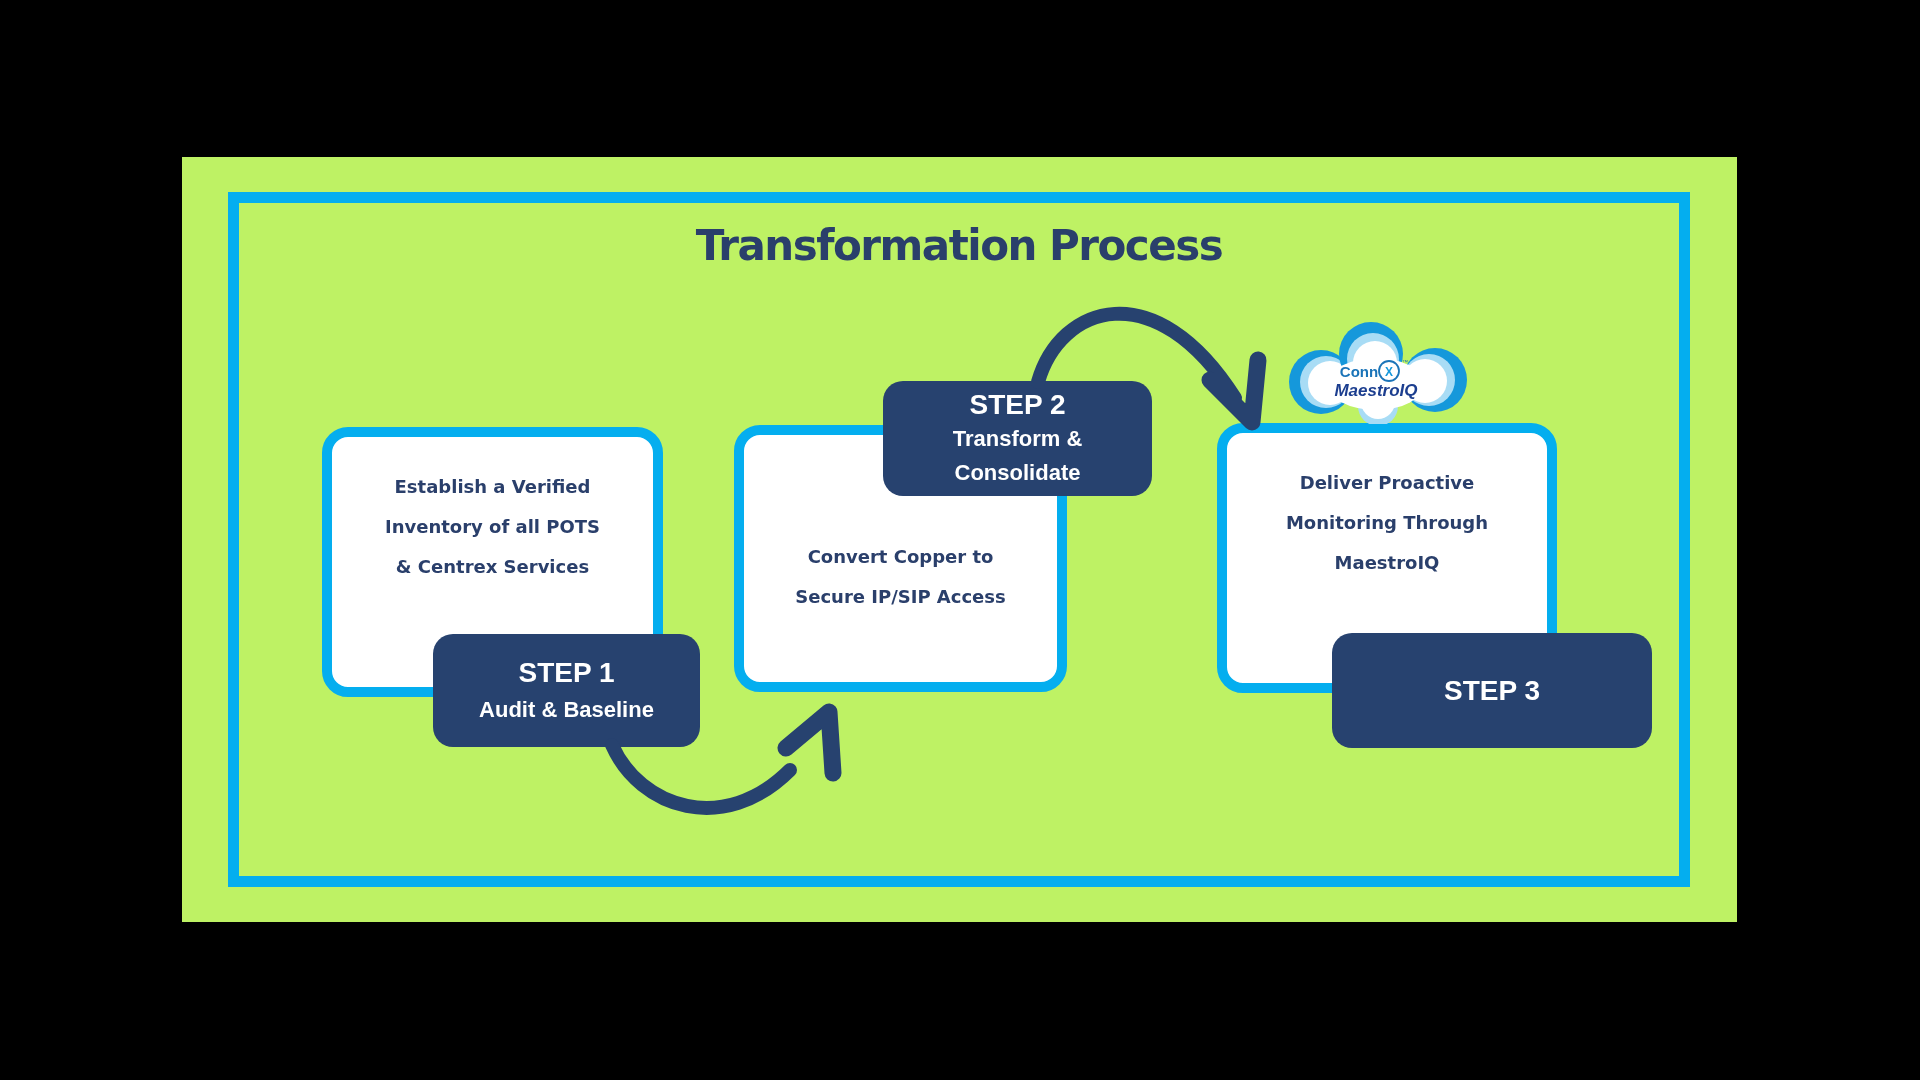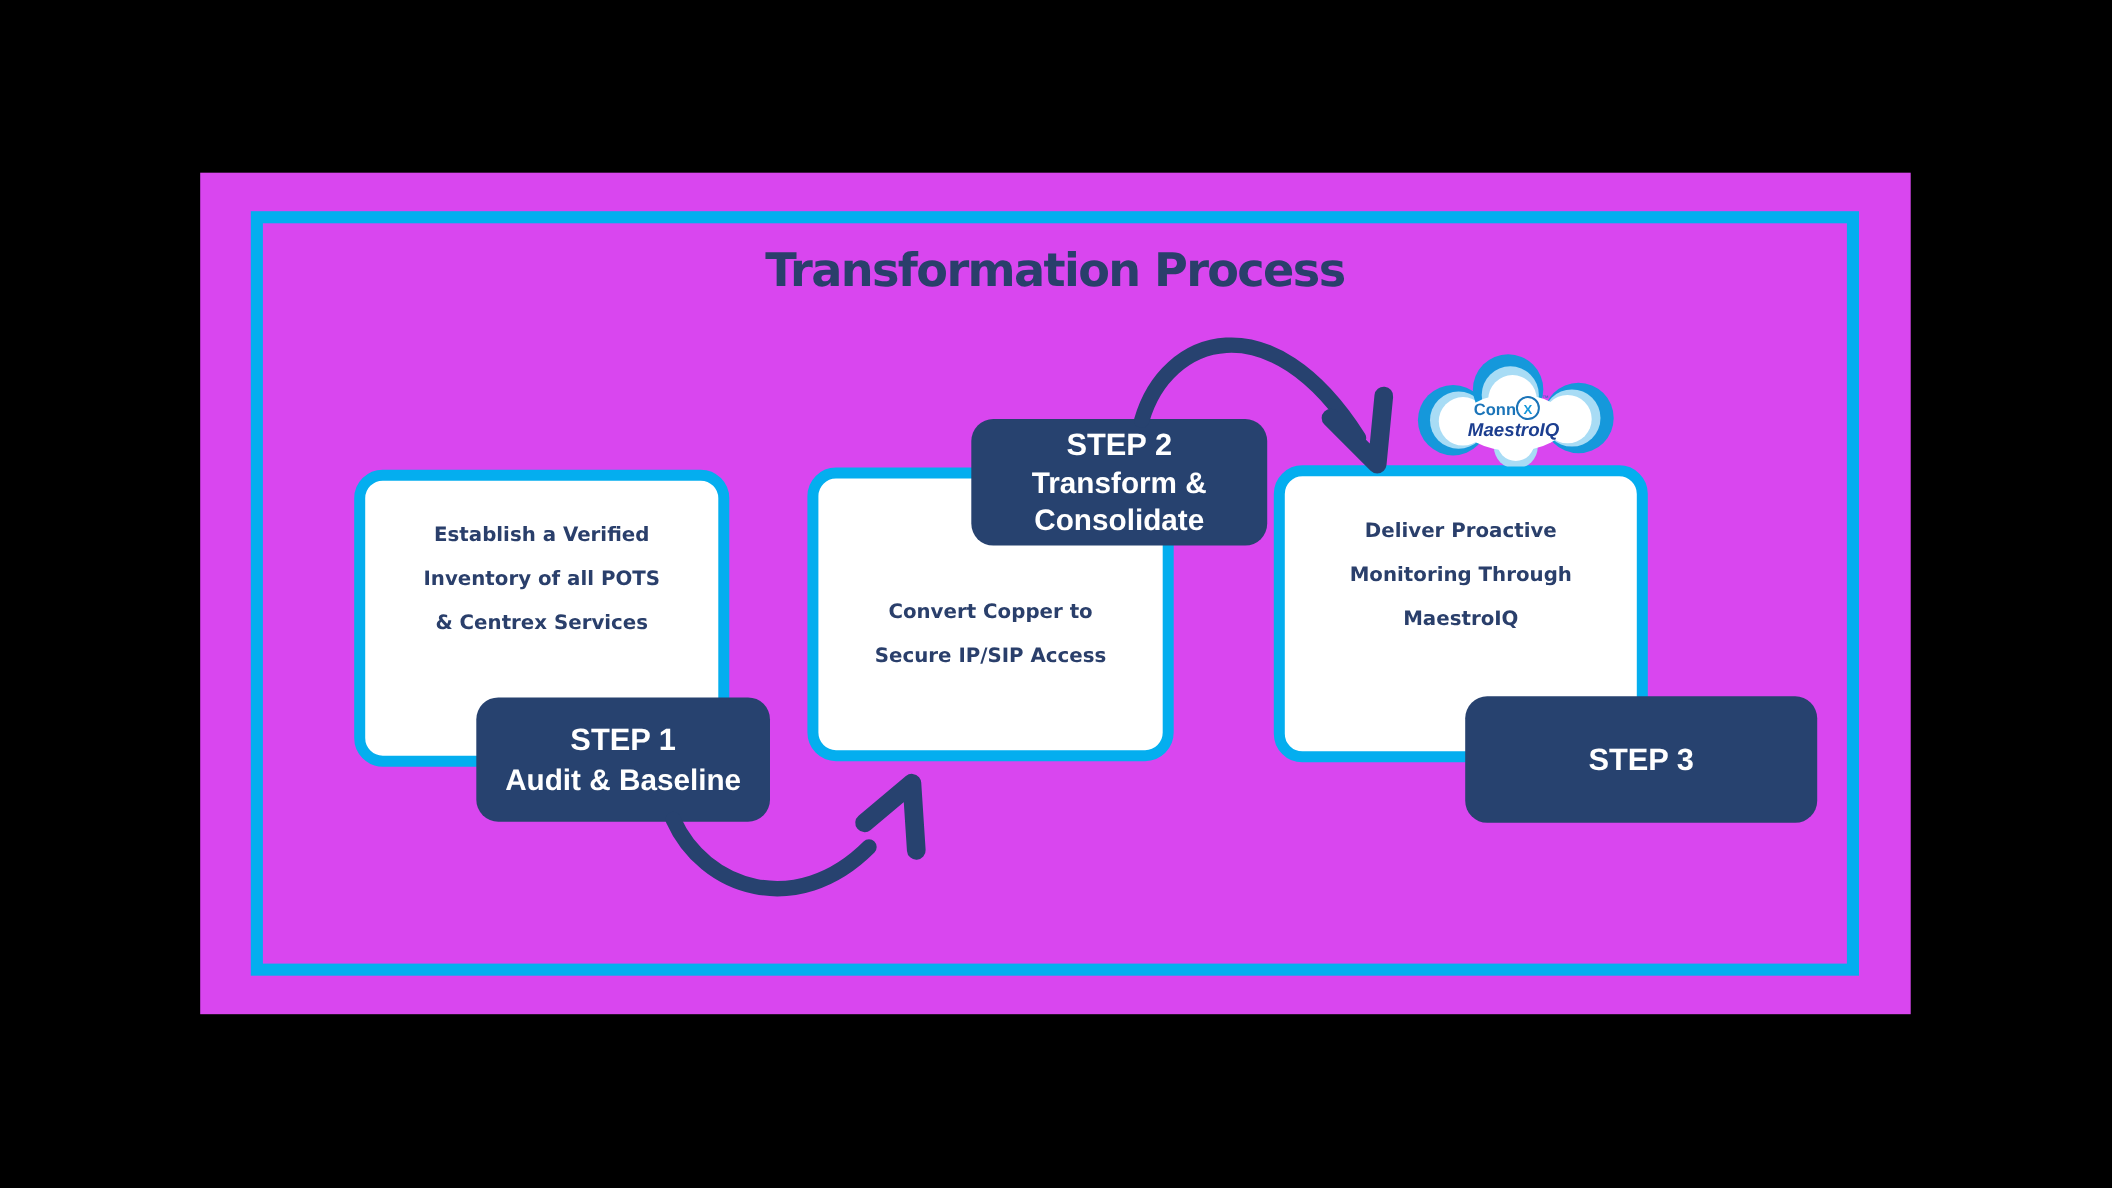--- a/index.html
+++ b/index.html
@@ -5,21 +5,21 @@
   html,body{margin:0;padding:0;}
   body{
     width:1920px;height:1080px;
     background:#000;
     position:relative;
     overflow:hidden;
     font-family:"DejaVu Sans", sans-serif;
   }
   .card{
     position:absolute;left:182px;top:157px;width:1555px;height:765px;
-    background:#d946ef;
+    background:#bef264;
   }
   .frame{
     position:absolute;left:46px;top:35px;width:1462px;height:695px;
     border:11px solid var(--cyan);
     box-sizing:border-box;
   }
   .title{
     position:absolute;left:46px;top:64px;width:1462px;
     margin:0;text-align:center;
     font-size:42px;font-weight:bold;letter-spacing:-1.5px;
@@ -36,34 +36,34 @@
   }
   .pbox .pbox-text{
     text-align:center;
     font-size:18px;font-weight:bold;line-height:40px;
     color:var(--navy);white-space:nowrap;
   }
   .box1{left:140px;top:270px;width:341px;height:270px;}
   .box1 .pbox-text{padding-top:30px;}
   .box2{left:552px;top:268px;width:333px;height:267px;}
   .box2 .pbox-text{padding-top:102px;}
-  .box3{left:976px;top:266px;width:340px;height:270px;}
+  .box3{left:1035px;top:266px;width:340px;height:270px;}
   .box3 .pbox-text{padding-top:30px;}
   .badge{
     position:absolute;
     background:var(--badge-navy);
     border-radius:20px;
     color:#fff;
     display:flex;flex-direction:column;align-items:center;justify-content:center;
     font-family:"Liberation Sans", sans-serif;
     font-weight:bold;text-align:center;
     z-index:4;
   }
   .badge .badge-step{font-size:28px;line-height:37px;}
-  .badge .badge-line{font-size:27px;line-height:37px;}
+  .badge .badge-line{font-size:22px;line-height:37px;}
   .badge1{left:251px;top:477px;width:267px;height:113px;}
   .badge2{left:701px;top:224px;width:269px;height:115px;}
   .badge2 .badge-step,.badge2 .badge-line{line-height:34px;}
   .badge3{left:1150px;top:476px;width:320px;height:115px;}
   .arrows{
     position:absolute;left:0;top:0;width:1555px;height:765px;
     z-index:6;pointer-events:none;
   }
   .cloud{
     position:absolute;left:1101px;top:157px;width:196px;height:110px;

